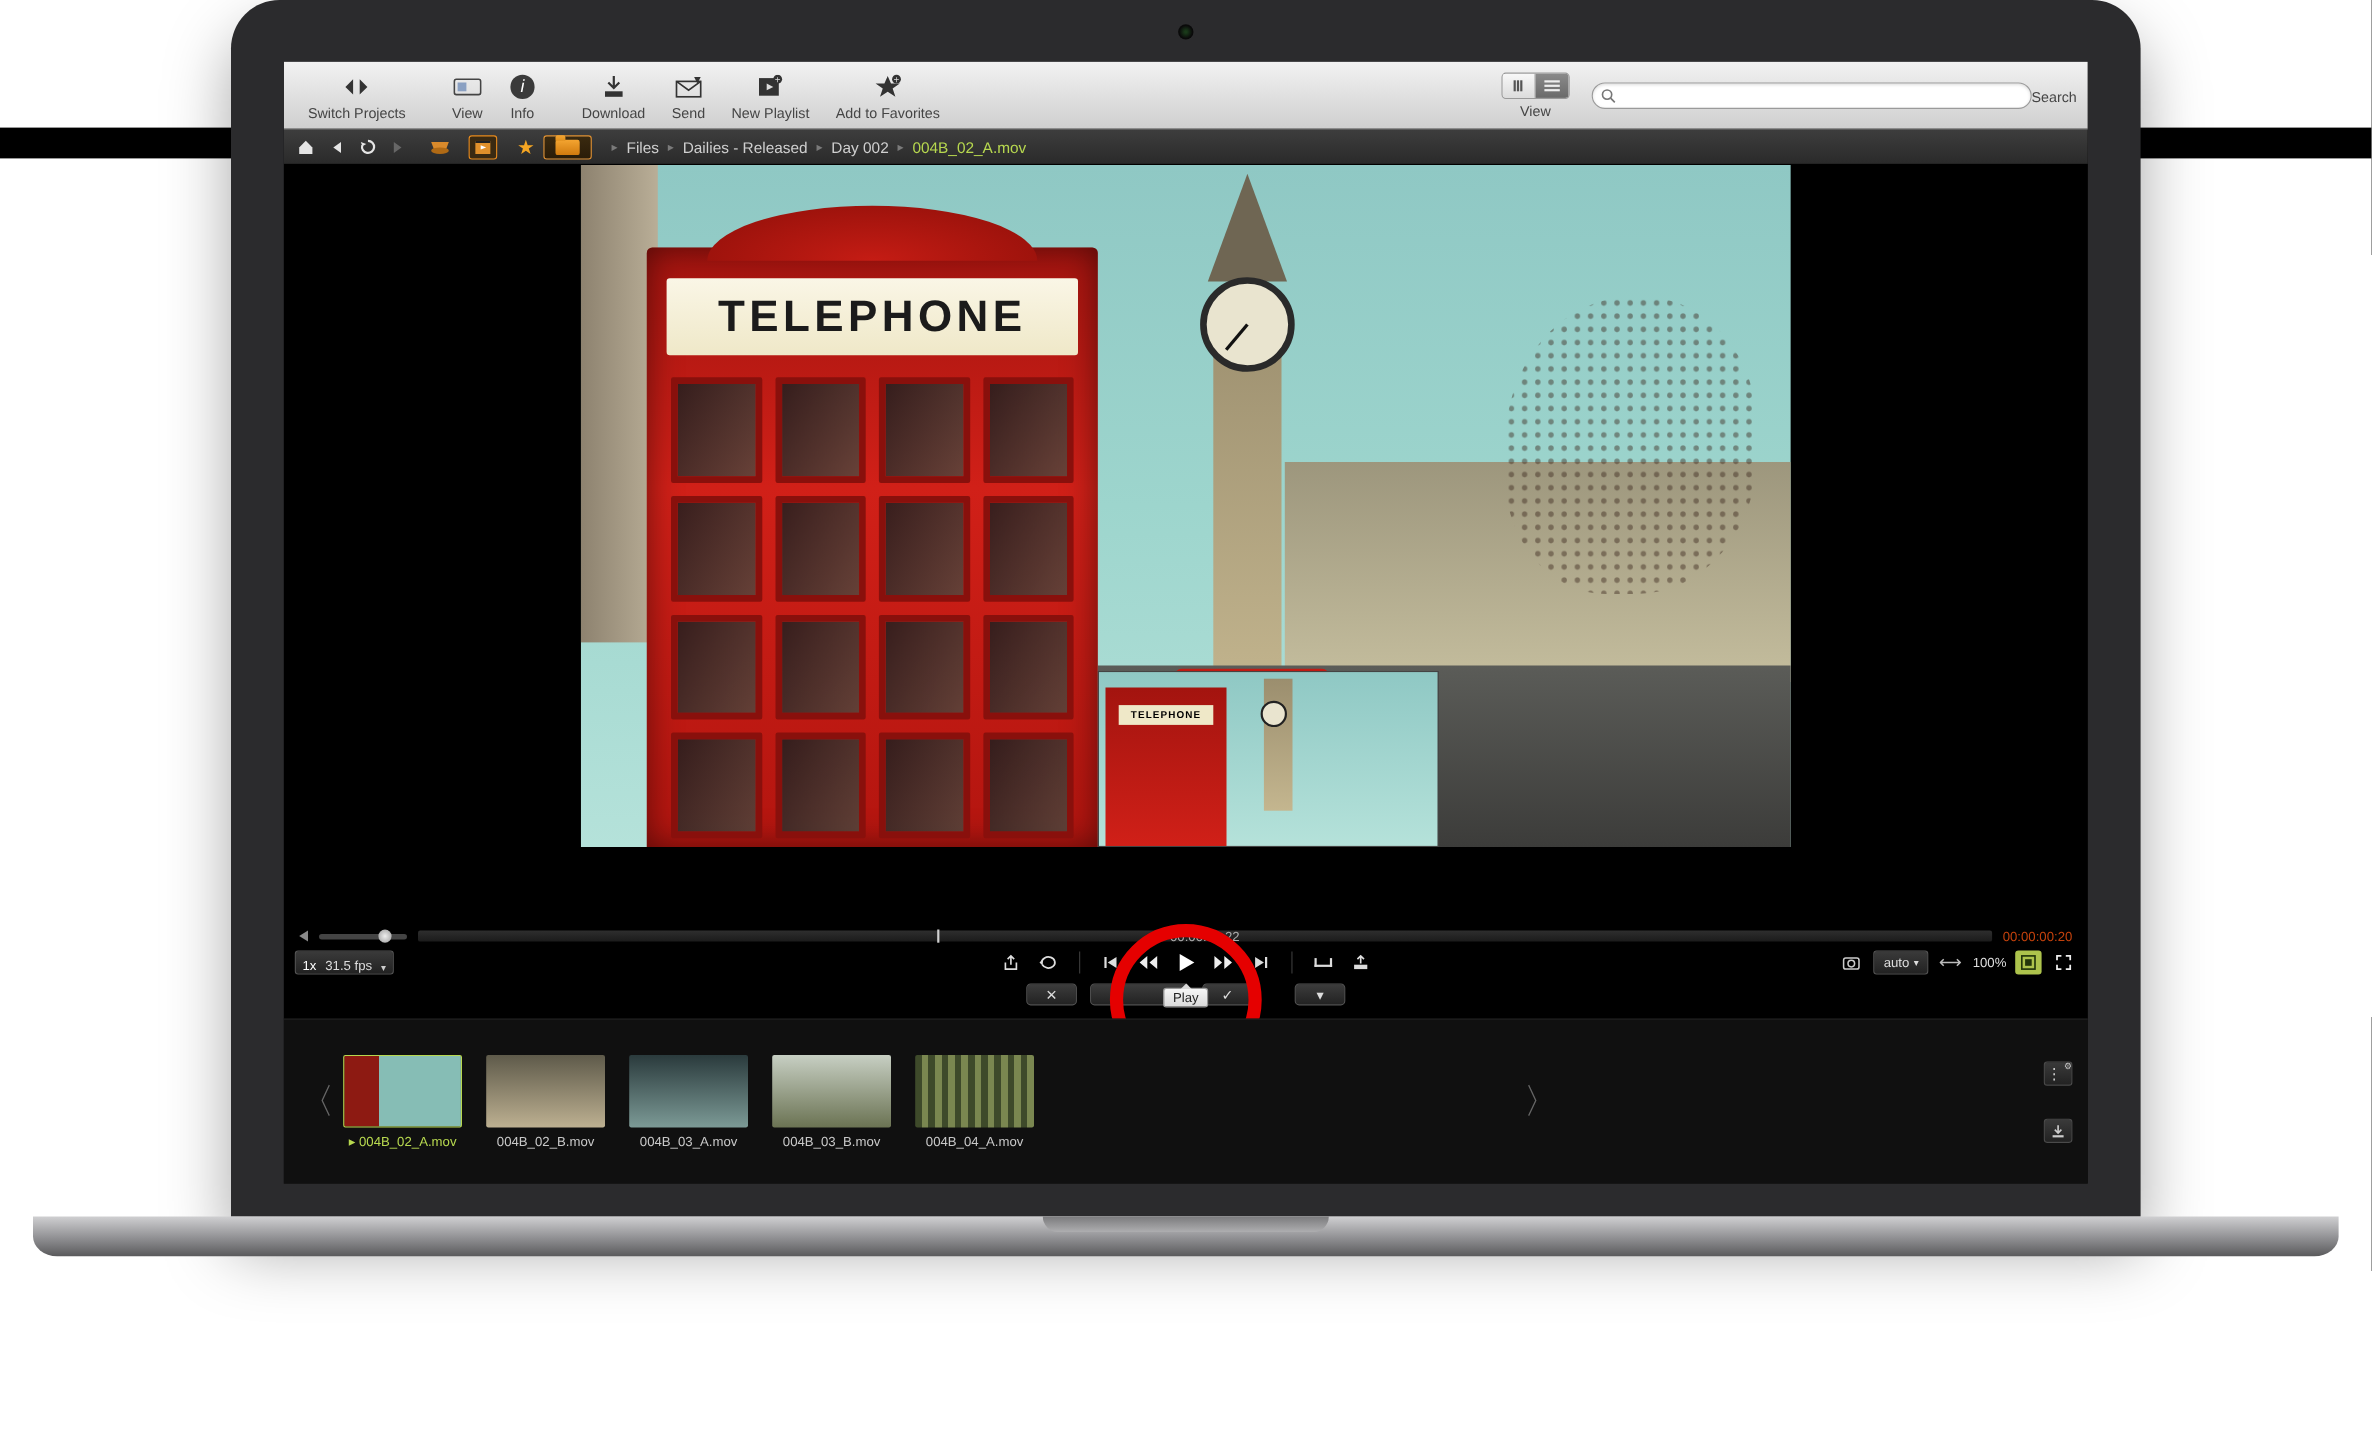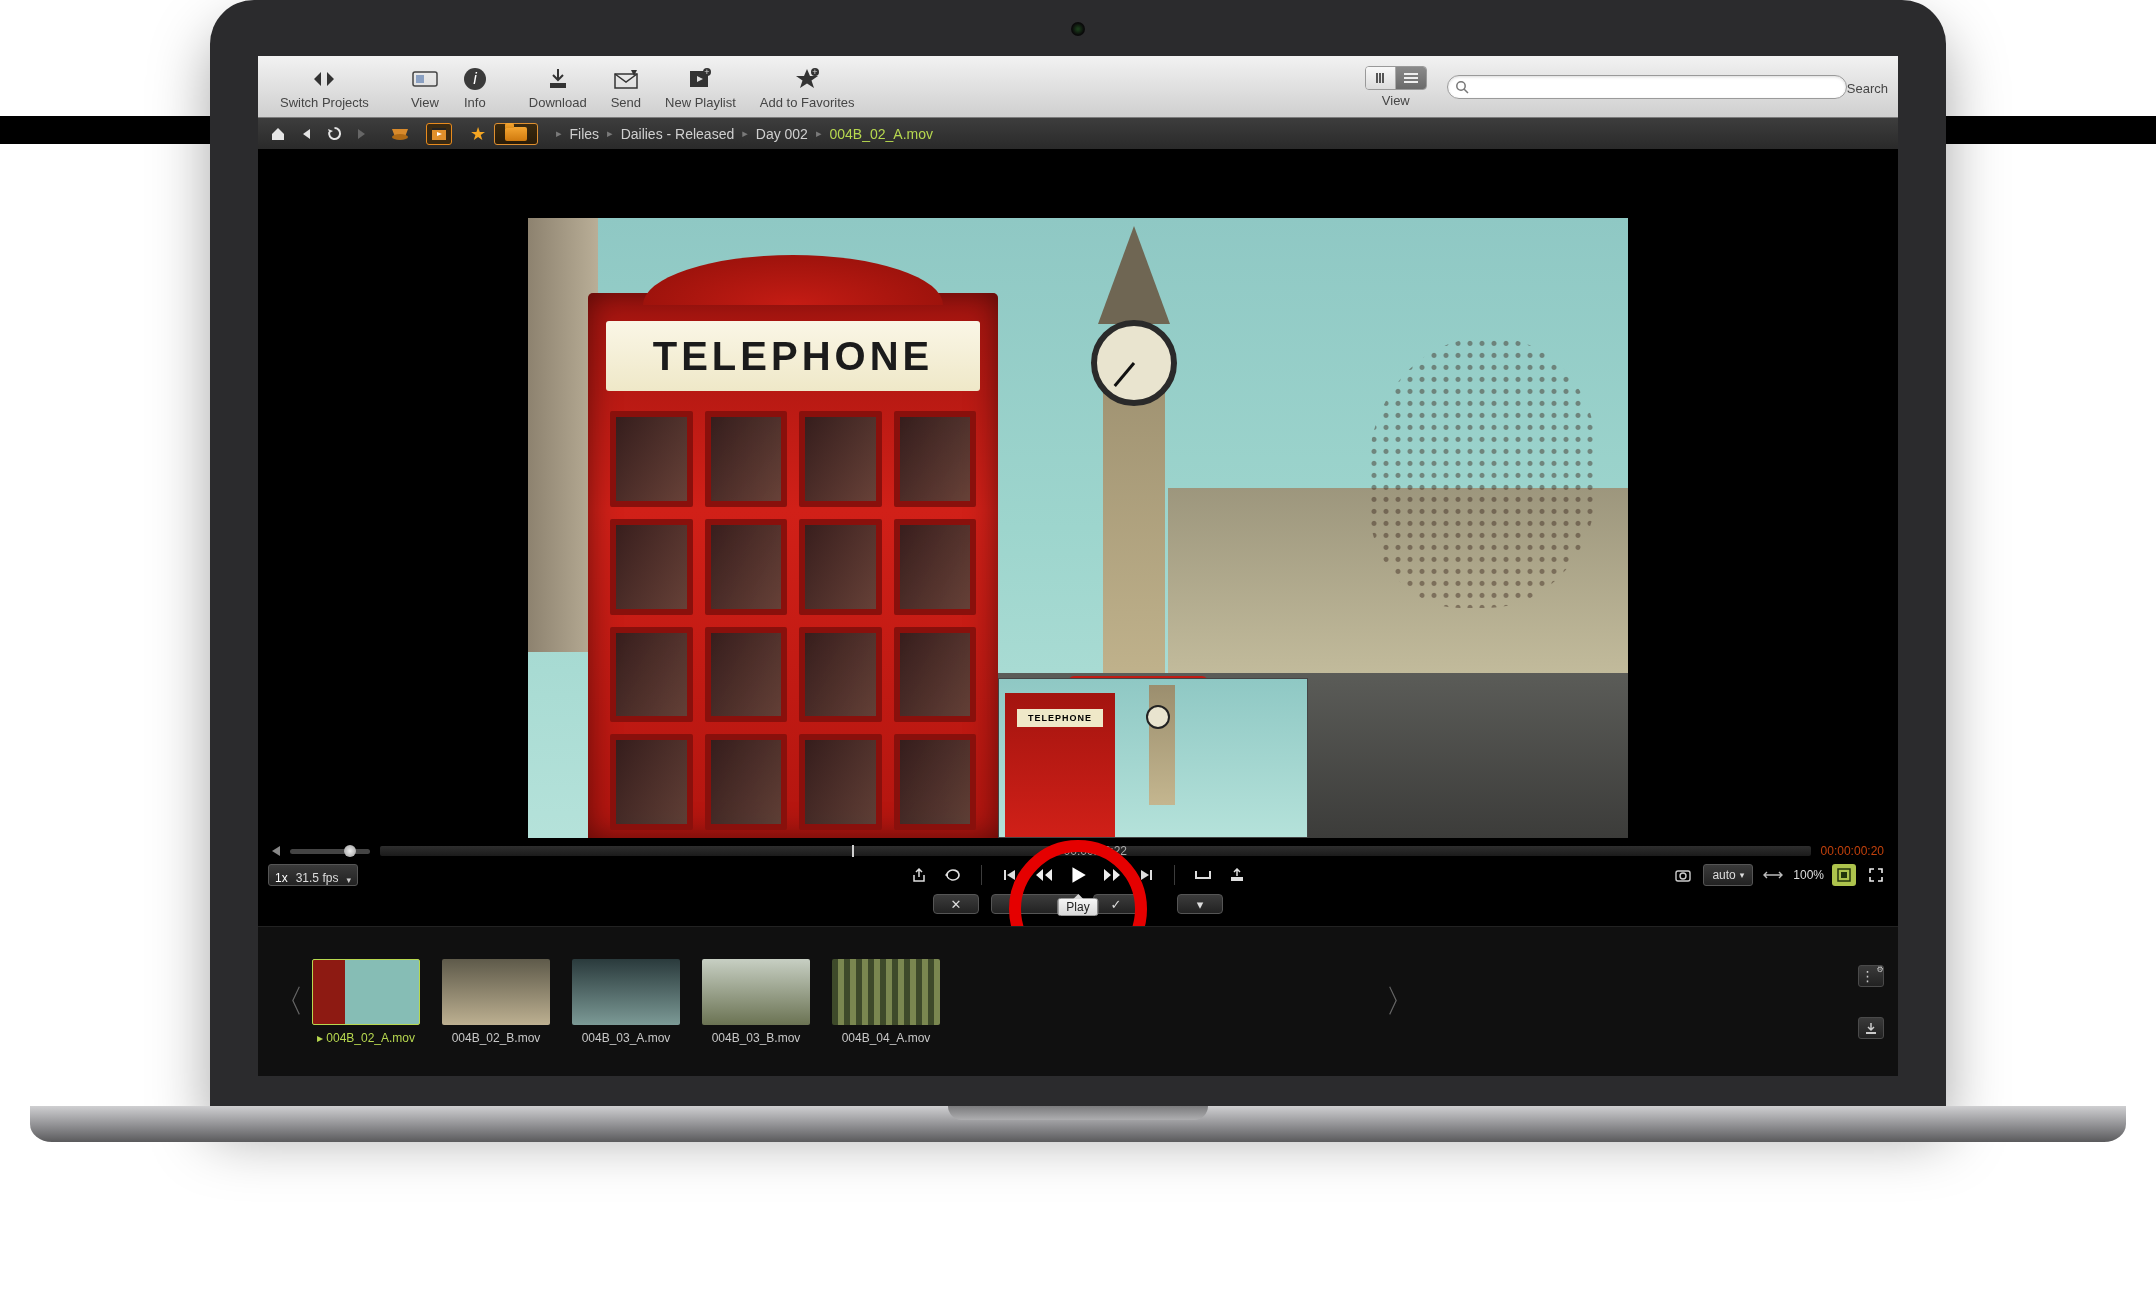--- a/index.html
+++ b/index.html
@@ -42,21 +42,21 @@
 .folder-btn { width: 44px; height: 22px; border:1px solid #e09030; border-radius:3px; background: linear-gradient(#3a2a10,#2a1c08); display:flex; align-items:center; justify-content:center; }
 .folder-ic { width:22px; height:14px; background: linear-gradient(#f4a531,#d07a0e); border-radius:2px; position:relative; }
 .folder-ic:before { content:""; position:absolute; top:-4px; left:0; width:9px; height:5px; background: linear-gradient(#f4a531,#e0901e); border-radius:2px 2px 0 0; }
 .crumb { display:flex; align-items:center; gap:8px; margin-left: 14px; color:#cfcfcf; font-size:14px; }
 .crumb .chevron { color:#7a7a7a; font-size:11px; }
 .crumb .cseg { cursor:pointer; }
 .crumb .active { color:#b7d84f; }
 
 
 .viewer { flex: 1; background:#000; display:flex; flex-direction:column; position:relative; }
-.video-area { flex:1; display:flex; align-items:flex-end; justify-content:center; position:relative; }
+.video-area { flex:1; display:flex; align-items:flex-start; justify-content:center; position:relative; }
 .frame { width: 1100px; height: 620px; position:relative; overflow:hidden; }
 .sky { position:absolute; inset:0; background: linear-gradient(#8fc8c4 0%, #9dd5cd 50%, #b5e2da 100%); }
 .building-l { position:absolute; left:0; top:0; width:70px; height:70%; background: linear-gradient(90deg,#8d826f,#b9ae97); }
 .phone-booth { position:absolute; left:60px; top:75px; width:410px; height:545px; background: linear-gradient(#a3140f,#d12018 40%,#b3150f); border-radius:5px 5px 0 0; box-shadow: inset 0 0 30px rgba(0,0,0,.5); }
 .booth-top { position:absolute; top:-38px; left:50%; transform:translateX(-50%); width:300px; height:50px; background: radial-gradient(ellipse at 50% 100%,#c51c14,#8e0f09); border-radius: 150px 150px 0 0 / 50px 50px 0 0; }
 .booth-crown { position:absolute; top:-14px; left:50%; transform:translateX(-50%); width:30px; height:20px; background:#e4c15a; border-radius:6px; }
 .booth-sign { position:absolute; top:28px; left:18px; right:18px; height:70px; background: linear-gradient(#faf6e6,#efe8c8); border-radius:3px; display:flex; align-items:center; justify-content:center; font-weight:700; letter-spacing:4px; font-size:40px; color:#1b1b1b; }
 .booth-grid { position:absolute; top:118px; left:22px; right:22px; bottom:8px; display:grid; grid-template-columns: repeat(4,1fr); grid-template-rows: repeat(4,1fr); gap:12px; }
 .booth-pane { background: linear-gradient(120deg, rgba(30,30,30,.85), rgba(60,80,70,.7)); border:6px solid #89100c; border-radius:2px; }
 .big-ben { position:absolute; left:555px; top:8px; width:102px; height:490px; }

